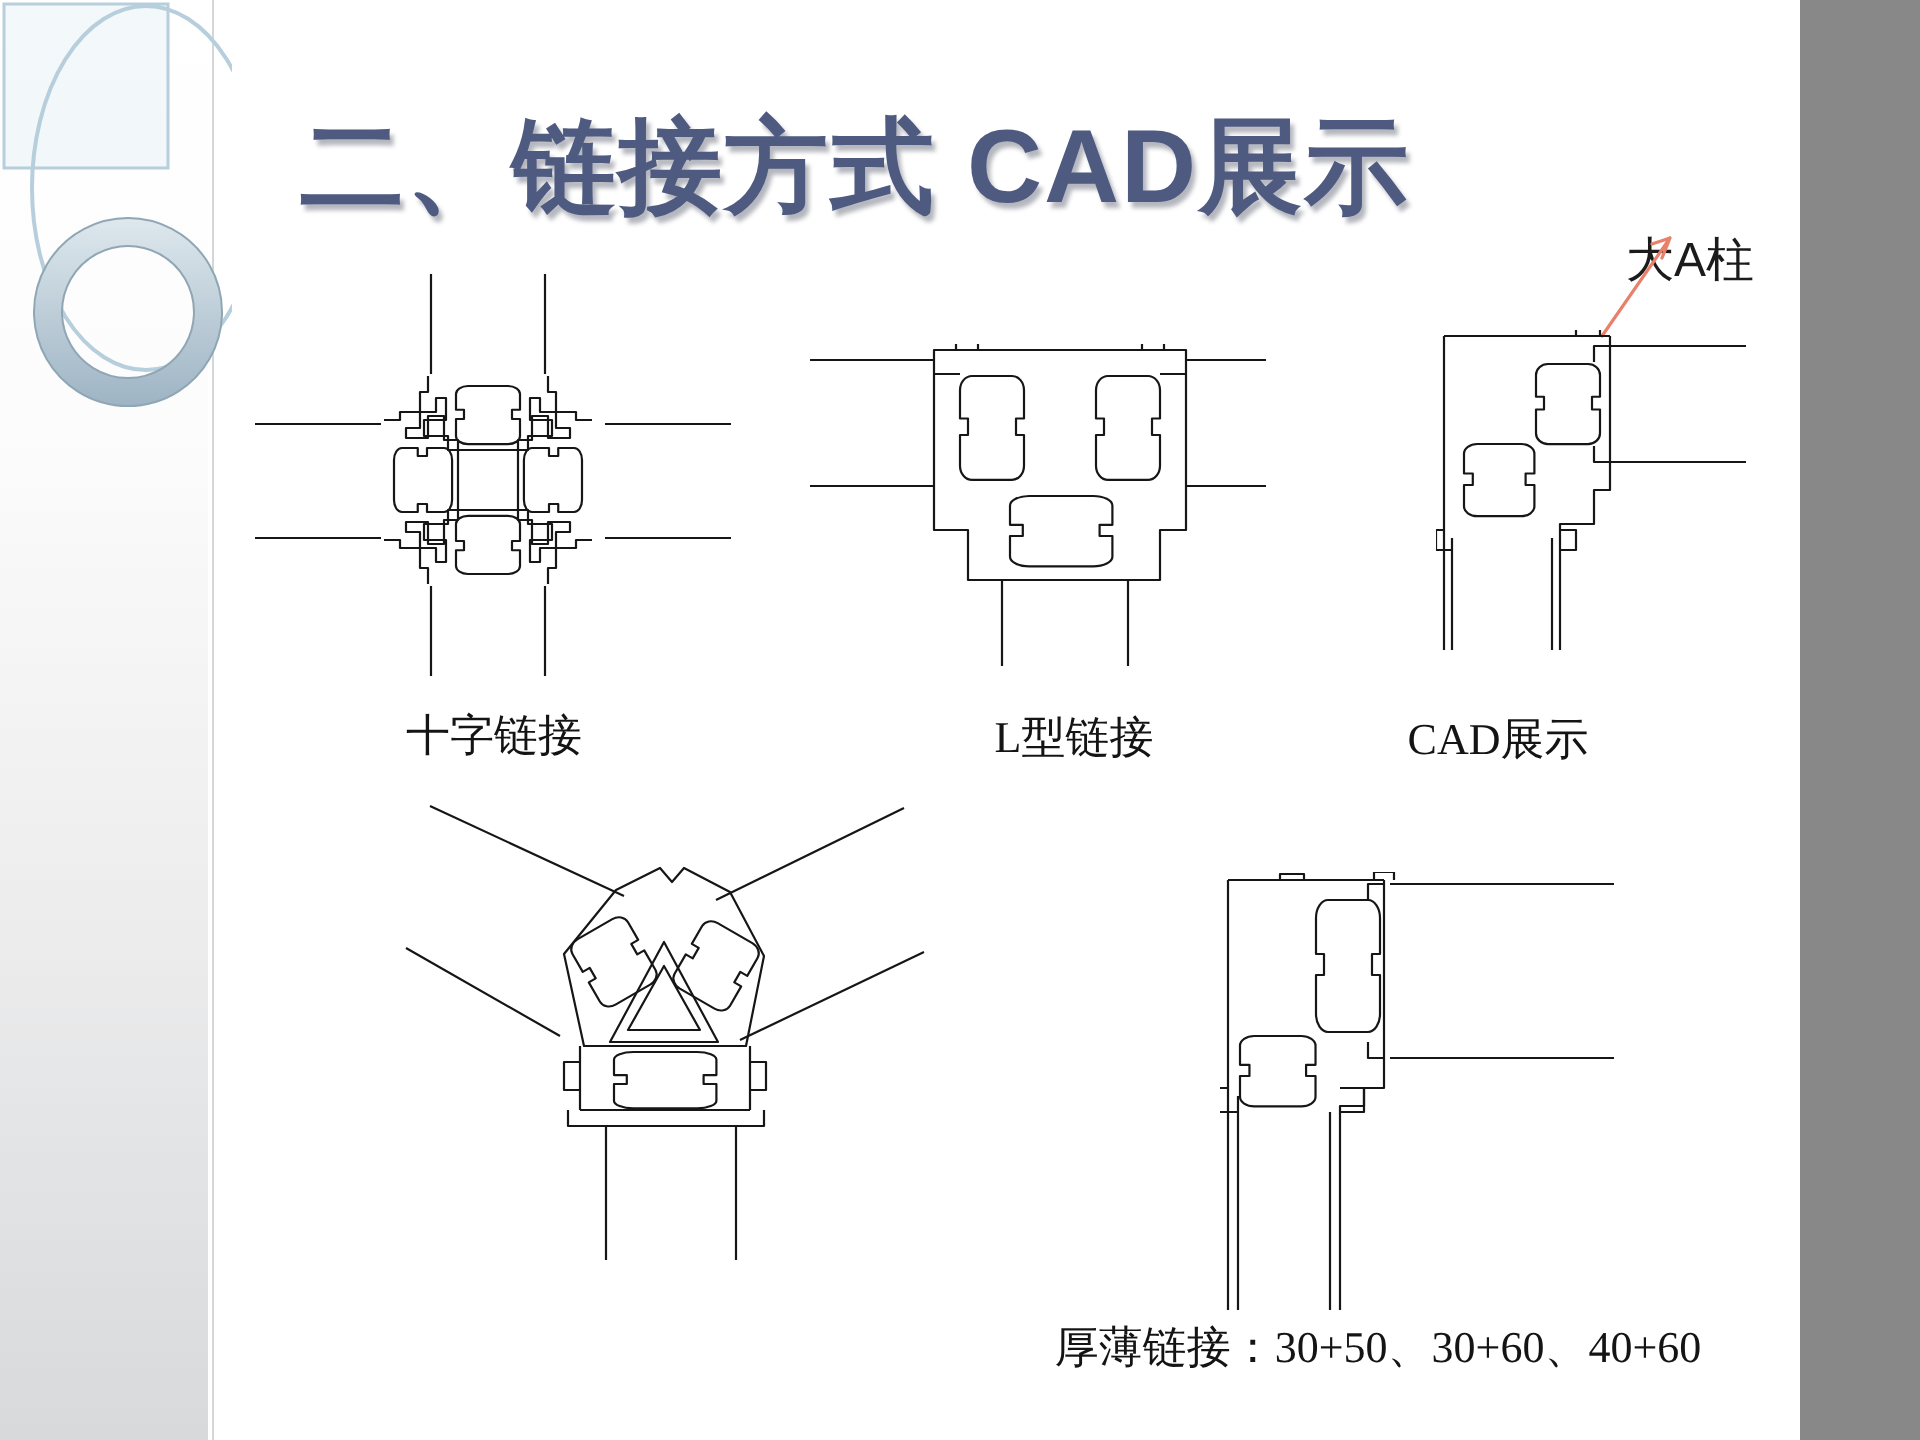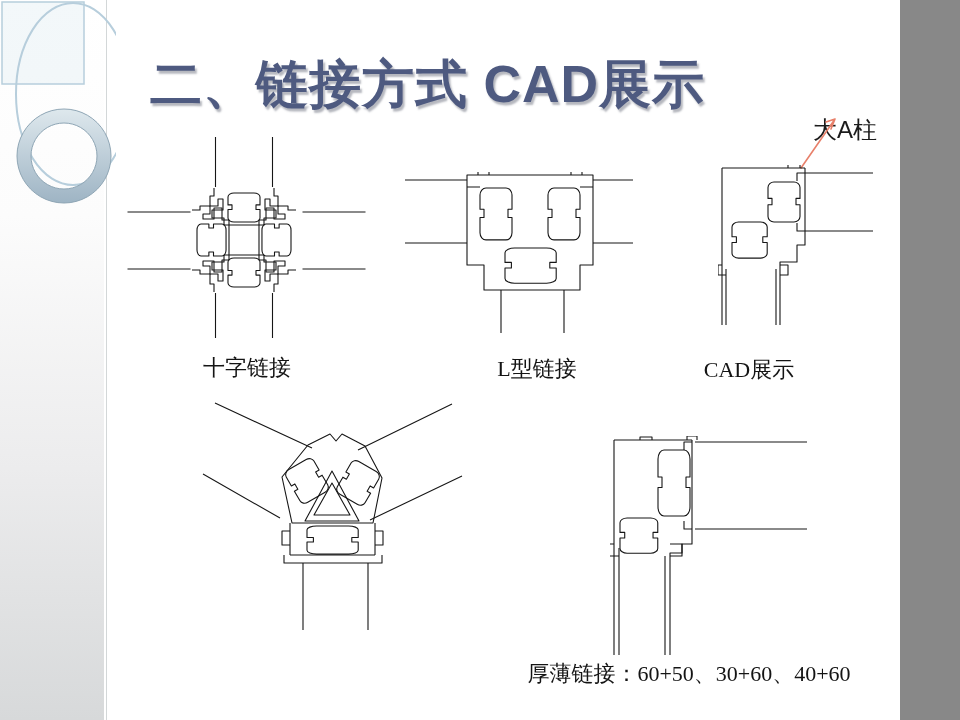--- a/index.html
+++ b/index.html
@@ -114,15 +114,15 @@
   </svg>
 
   <svg class="drawing" style="left:610px;top:436px" width="200" height="222" viewBox="0 0 200 222">
     <path d="M4,4 H82 M85,6 H197 M85,93 H197"></path>
     <path d="M82,4 V100 M82,100 v8 h-10 v9 h-12 v102 M4,4 V219"></path>
     <path d="M77,4 v-4 h10 v4 M82,6 h-8 v8 M82,93 h-8 v-8 M30,4 v-3 h12 v3"></path>
     <path d="M4,108 h-5 v12 h10 M60,108 h12 v12 h-12 M9,112 V219 M55,120 V219"></path>
     <use href="#ch" transform="translate(48,14) scale(1,1.5)"></use>
     <use href="#ch" transform="translate(10,82) scale(1.18,0.8)"></use>
   </svg>
-  <div class="caption" style="left:689px;top:659px">厚薄链接：60+50、30+60、40+60</div>
+  <div class="caption" style="left:689px;top:659px">厚薄链接：30+50、30+60、40+60</div>
 
 </div>
 
 </body></html>

